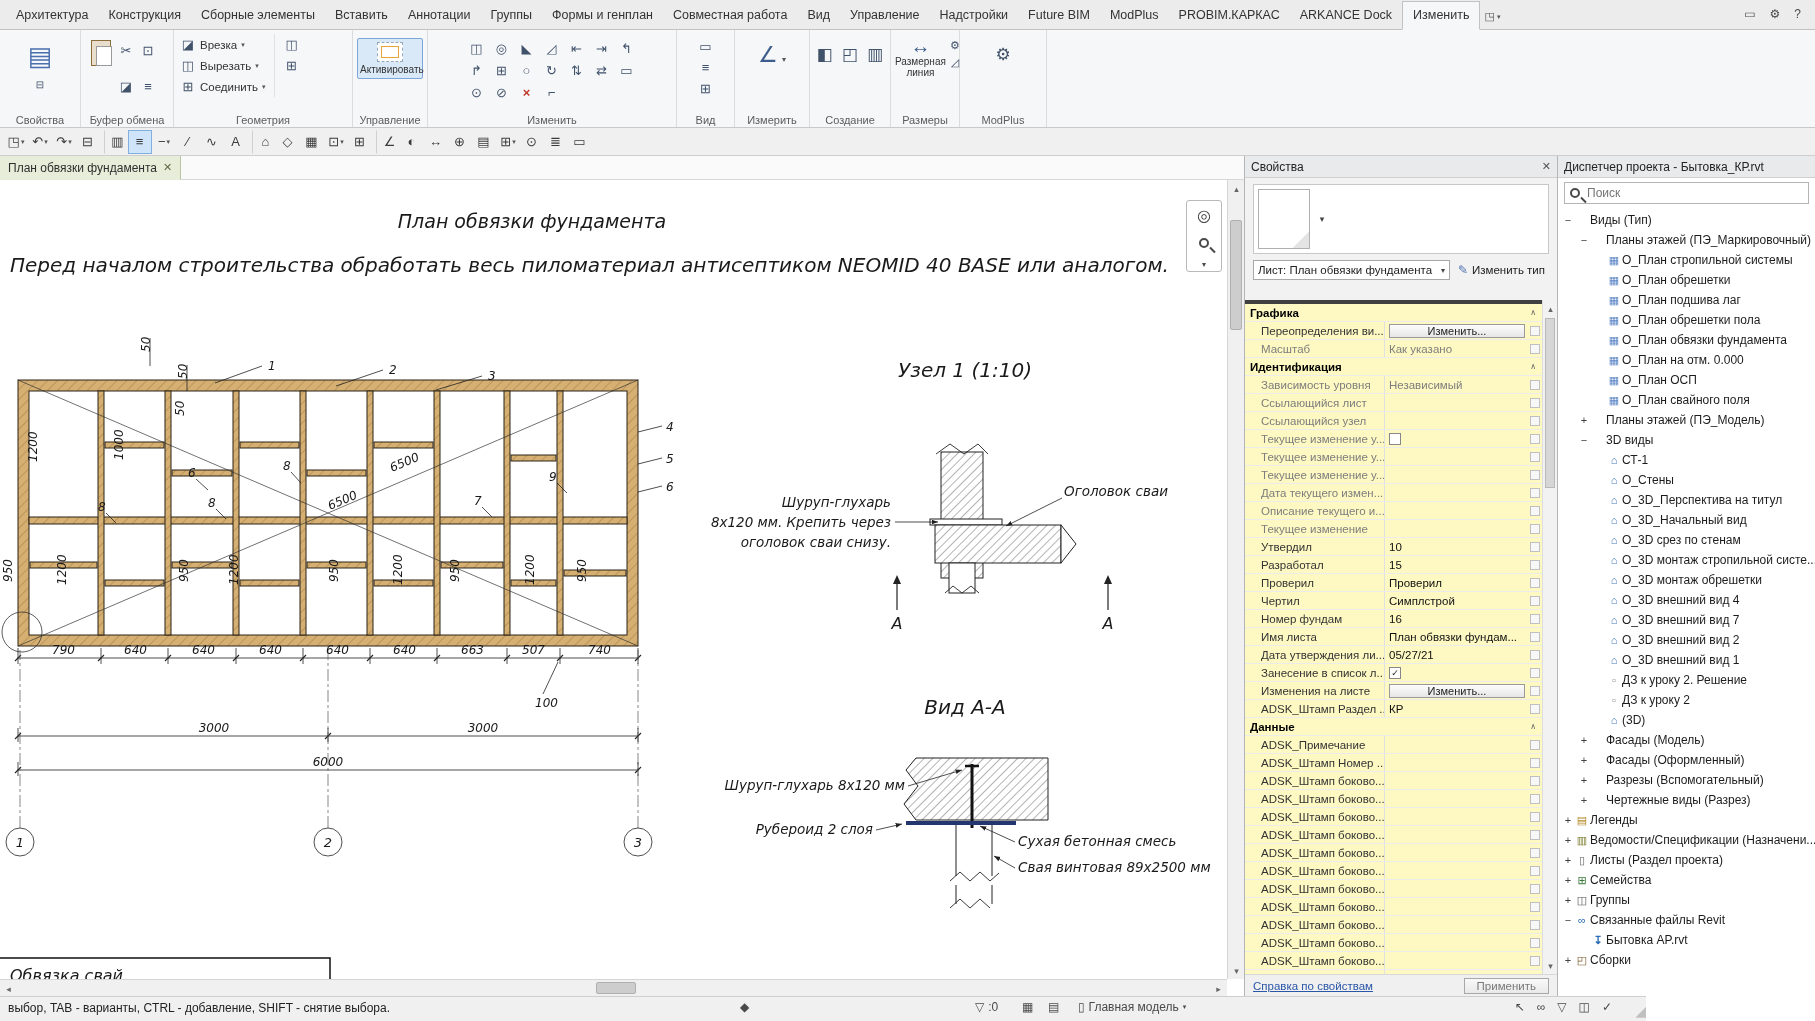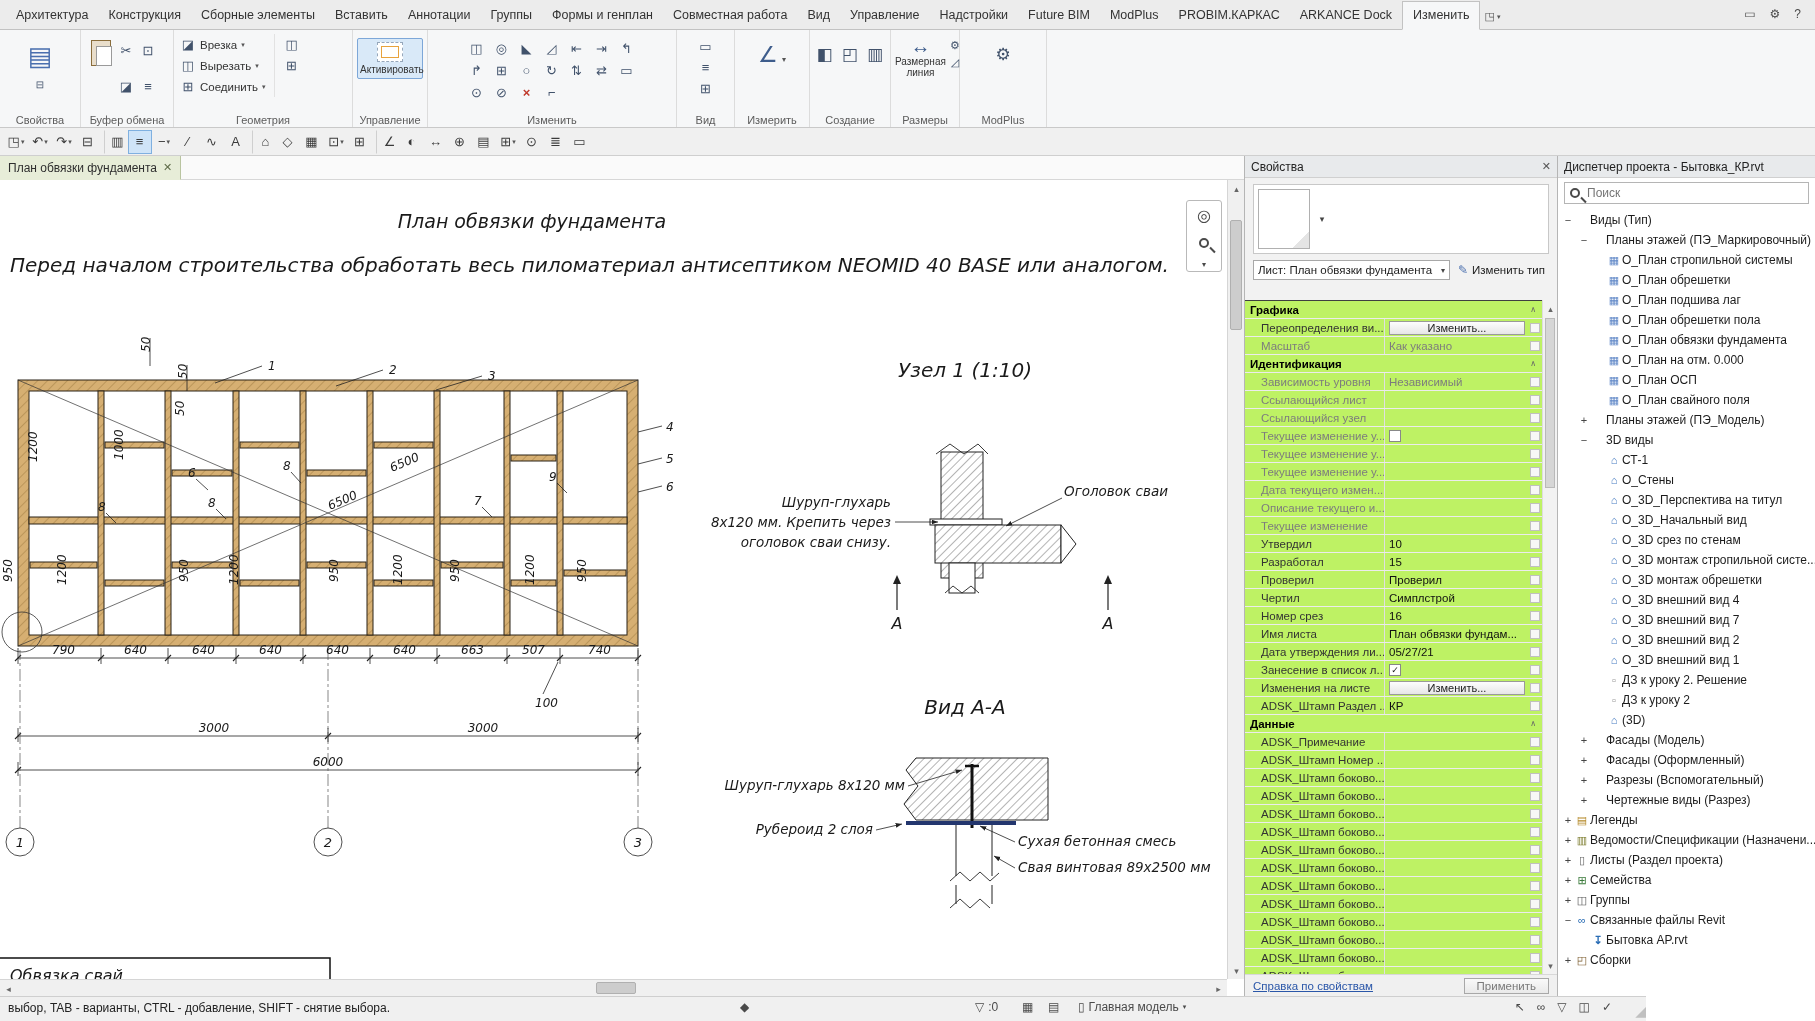--- a/index.html
+++ b/index.html
@@ -80,21 +80,21 @@
   .typebox{margin:6px 8px 0;height:70px;background:#fff;border:1px solid #c8c8c8;display:flex;}
   .thumb{width:52px;height:60px;margin:4px;border:1px solid #b0b0b0;background:linear-gradient(135deg,#fff 85%,#e4e4e4 85%);}
   .tname{font-size:12px;color:#111;margin:8px 0 0 8px;flex:1;}
   .tcaret{width:16px;display:flex;align-items:center;justify-content:center;color:#444;font-size:9px;}
   .comborow{display:flex;margin:6px 8px 0;gap:4px;}
   .pcombo{flex:1;height:20px;border:1px solid #a8a8a8;background:#fff;font-size:11.5px;display:flex;align-items:center;padding:0 4px;min-width:0;}
   .pcombo .txt{flex:1;overflow:hidden;white-space:nowrap;text-overflow:ellipsis;}
   .pcombo .car{font-size:8px;color:#444;}
   .edittype{height:20px;font-size:11.5px;display:flex;align-items:center;gap:4px;padding:0 4px;color:#222;white-space:nowrap;}
   .edittype .g{color:#4a6fae;font-size:12px;}
-  .pgrid{position:absolute;left:0;top:144px;right:15px;bottom:22px;background:#bef264;border-top:1px solid #404040;overflow:hidden;}
+  .pgrid{position:absolute;left:0;top:144px;right:15px;bottom:22px;background:#fef9c3;border-top:4px solid #404040;overflow:hidden;}
   .prow{display:flex;height:18px;border-bottom:1px solid #ececec;align-items:center;font-size:11.5px;}
   .plabel{width:140px;padding-left:16px;border-right:1px solid #e0e0e0;color:#333;overflow:hidden;white-space:nowrap;flex:none;height:100%;display:flex;align-items:center;}
   .pval{flex:1;padding-left:4px;color:#111;overflow:hidden;white-space:nowrap;min-width:0;}
   .assoc{width:14px;flex:none;display:flex;align-items:center;justify-content:center;}
   .assoc::before{content:"";width:8px;height:8px;border:1px solid #c0c0c0;background:#f7f7f7;}
   .prow.h .plabel{font-weight:700;color:#000;border-right:none;width:auto;flex:1;padding-left:5px;}
   .prow.h::after{content:"∧";font-size:8px;color:#666;padding-right:6px;}
   .prow.dim .plabel,.prow.dim .pval{color:#7d7d7d;}
   .prow.btn .pval{border:1px solid #9a9a9a;background:linear-gradient(#fdfdfd,#e6e6e6);text-align:center;
                   height:14px;line-height:13px;margin:0 3px 0 4px;font-size:11px;padding:0;color:#222;}
@@ -822,21 +822,21 @@
           <span class="assoc"></span>
         </div>
 
         <div class="prow r">
           <span class="plabel">Чертил</span>
           <span class="pval">Симплстрой</span>
           <span class="assoc"></span>
         </div>
 
         <div class="prow r">
-          <span class="plabel">Номер срез</span>
+          <span class="plabel">Номер фундам</span>
           <span class="pval">16</span>
           <span class="assoc"></span>
         </div>
 
         <div class="prow r">
           <span class="plabel">Имя листа</span>
           <span class="pval">План обвязки фундам...</span>
           <span class="assoc"></span>
         </div>
 

